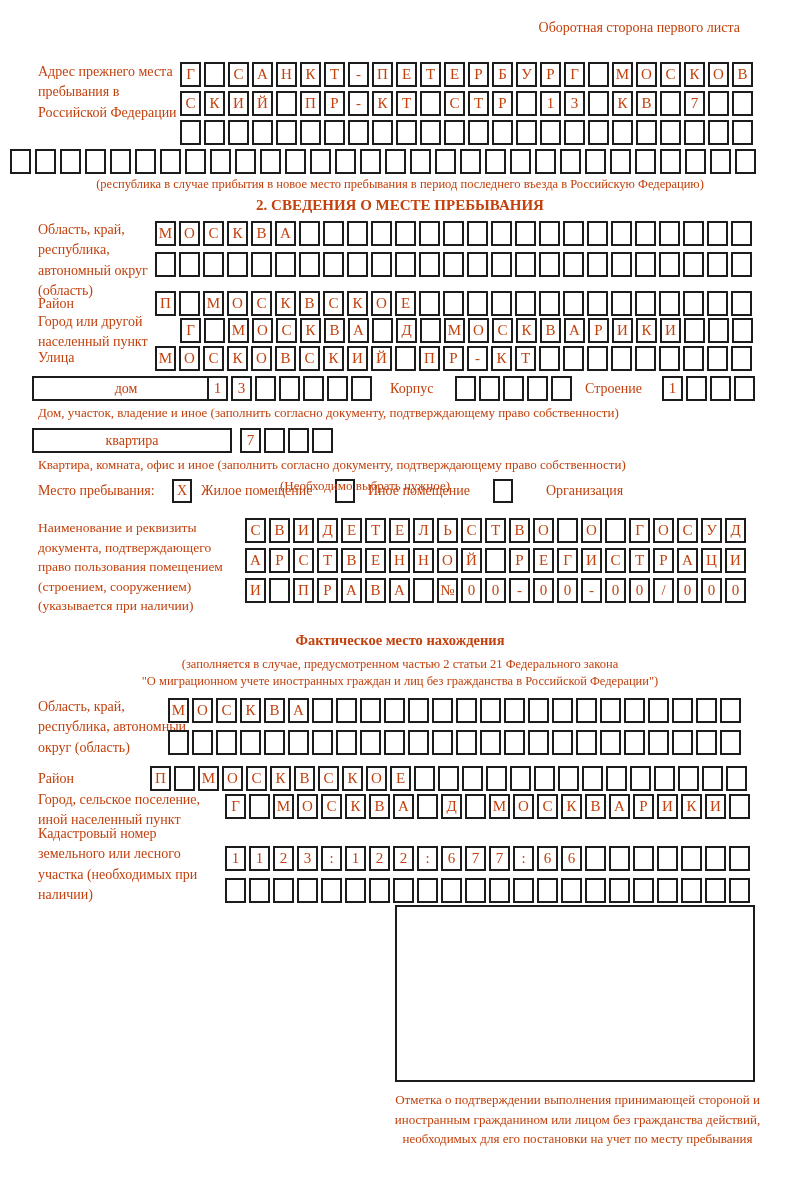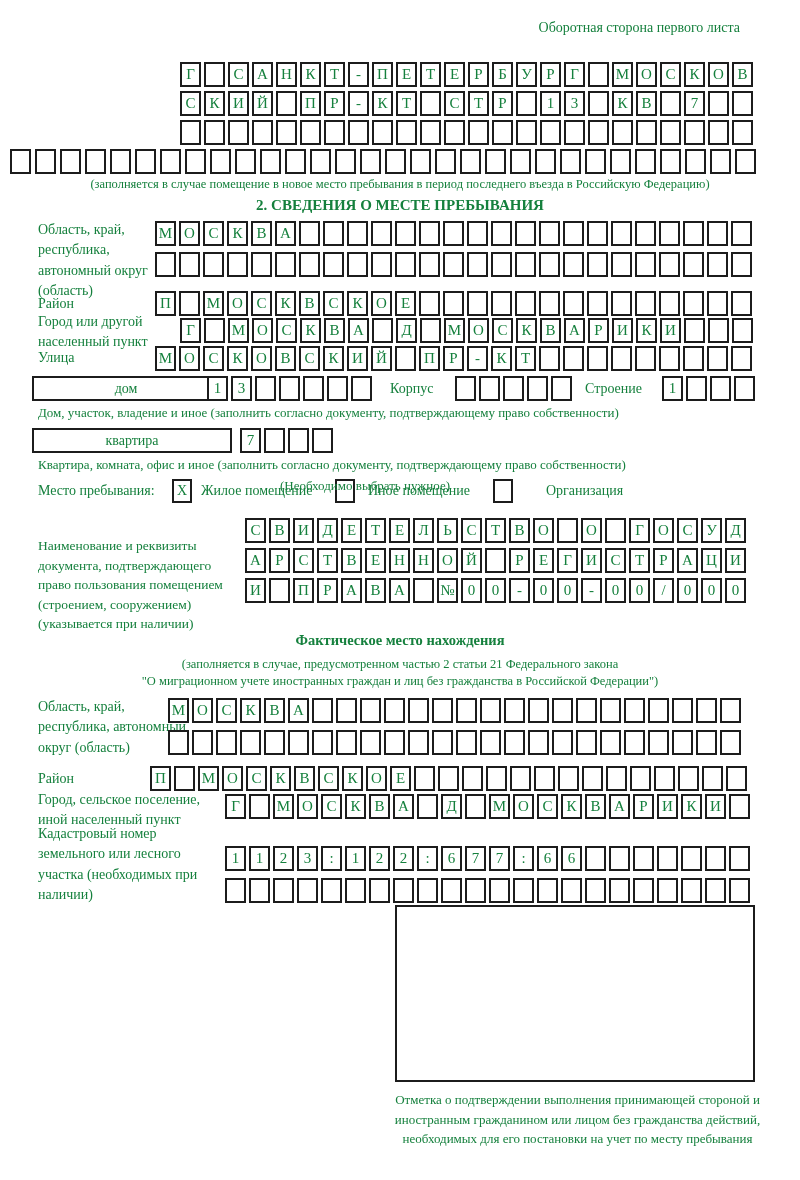--- a/index.html
+++ b/index.html
@@ -1,18 +1,18 @@
 <!DOCTYPE html>
 <html><head>
 <meta charset="utf-8">
 <style>
   html,body { margin:0; padding:0; background:#ffffff; }
   .page {
     position:relative; width:800px; height:1180px; background:#fff;
-    font-family:"Liberation Serif","DejaVu Serif",serif; color:#15803d;
+    font-family:"Liberation Serif","DejaVu Serif",serif; color:#c2410c;
   }
   .abs { position:absolute; }
   .cellrow { position:absolute; display:flex; gap:3px; }
   .cellrow.wgap { gap:4px; }
   .cell {
     width:21px; height:25px; box-sizing:border-box; border:2px solid #1c1c1c;
     display:flex; align-items:center; justify-content:center;
     font-size:15px; line-height:1; background:#fff;
   }
   .label { font-size:14px; line-height:1.45; }
@@ -30,20 +30,21 @@
   }
   .stamp-box { box-sizing:border-box; border:2px solid #1c1c1c; background:#fff; }
 </style>
 </head>
 <body>
 
 <div class="page">
 
   <div class="abs label" style="top:18px; right:60px; font-size:14px;">Оборотная сторона первого листа</div>
 
+  <div class="abs label" style="left:38px; top:62px; width:142px;">Адрес прежнего места пребывания в Российской Федерации</div>
   <div class="cellrow" style="left:180px; top:62px;">
       <div class="cell">Г</div>
       <div class="cell"></div>
       <div class="cell">С</div>
       <div class="cell">А</div>
       <div class="cell">Н</div>
       <div class="cell">К</div>
       <div class="cell">Т</div>
       <div class="cell">-</div>
       <div class="cell">П</div>
@@ -140,21 +141,21 @@
       <div class="cell"></div>
       <div class="cell"></div>
       <div class="cell"></div>
       <div class="cell"></div>
       <div class="cell"></div>
       <div class="cell"></div>
       <div class="cell"></div>
       <div class="cell"></div>
       <div class="cell"></div>
     </div>
-  <div class="abs small-note center" style="left:0; top:177px; width:800px;">(заполняется в случае помещение в новое место пребывания в период последнего въезда в Российскую Федерацию)</div>
+  <div class="abs small-note center" style="left:0; top:177px; width:800px;">(республика в случае прибытия в новое место пребывания в период последнего въезда в Российскую Федерацию)</div>
 
   <div class="abs bold center" style="left:0; top:197px; width:800px; font-size:15px;">2. СВЕДЕНИЯ О МЕСТЕ ПРЕБЫВАНИЯ</div>
 
   <div class="abs label" style="left:38px; top:220px; width:118px;">Область, край, республика, автономный округ (область)</div>
   <div class="cellrow" style="left:155px; top:221px;">
       <div class="cell">М</div>
       <div class="cell">О</div>
       <div class="cell">С</div>
       <div class="cell">К</div>
       <div class="cell">В</div>
@@ -331,21 +332,21 @@
 
   <div class="abs label" style="left:38px; top:481px;">Место пребывания:</div>
   <div class="abs checkbox" style="left:172px; top:479px;">X</div>
   <div class="abs label" style="left:201px; top:481px;">Жилое помещение</div>
   <div class="abs checkbox" style="left:335px; top:479px;"></div>
   <div class="abs label" style="left:368px; top:481px;">Иное помещение</div>
   <div class="abs checkbox" style="left:493px; top:479px;"></div>
   <div class="abs label" style="left:546px; top:481px;">Организация</div>
   <div class="abs mid-note center" style="left:170px; top:478px; width:390px;">(Необходимо выбрать нужное)</div>
 
-  <div class="abs label" style="left:38px; top:518px; width:202px; font-size:13.5px;margin-top:18px;">Наименование и реквизиты документа, подтверждающего право пользования помещением (строением, сооружением) (указывается при наличии)</div>
+  <div class="abs label" style="left:38px; top:518px; width:202px; font-size:13.5px;">Наименование и реквизиты документа, подтверждающего право пользования помещением (строением, сооружением) (указывается при наличии)</div>
   <div class="cellrow" style="left:245px; top:518px;">
       <div class="cell">С</div>
       <div class="cell">В</div>
       <div class="cell">И</div>
       <div class="cell">Д</div>
       <div class="cell">Е</div>
       <div class="cell">Т</div>
       <div class="cell">Е</div>
       <div class="cell">Л</div>
       <div class="cell">Ь</div>

